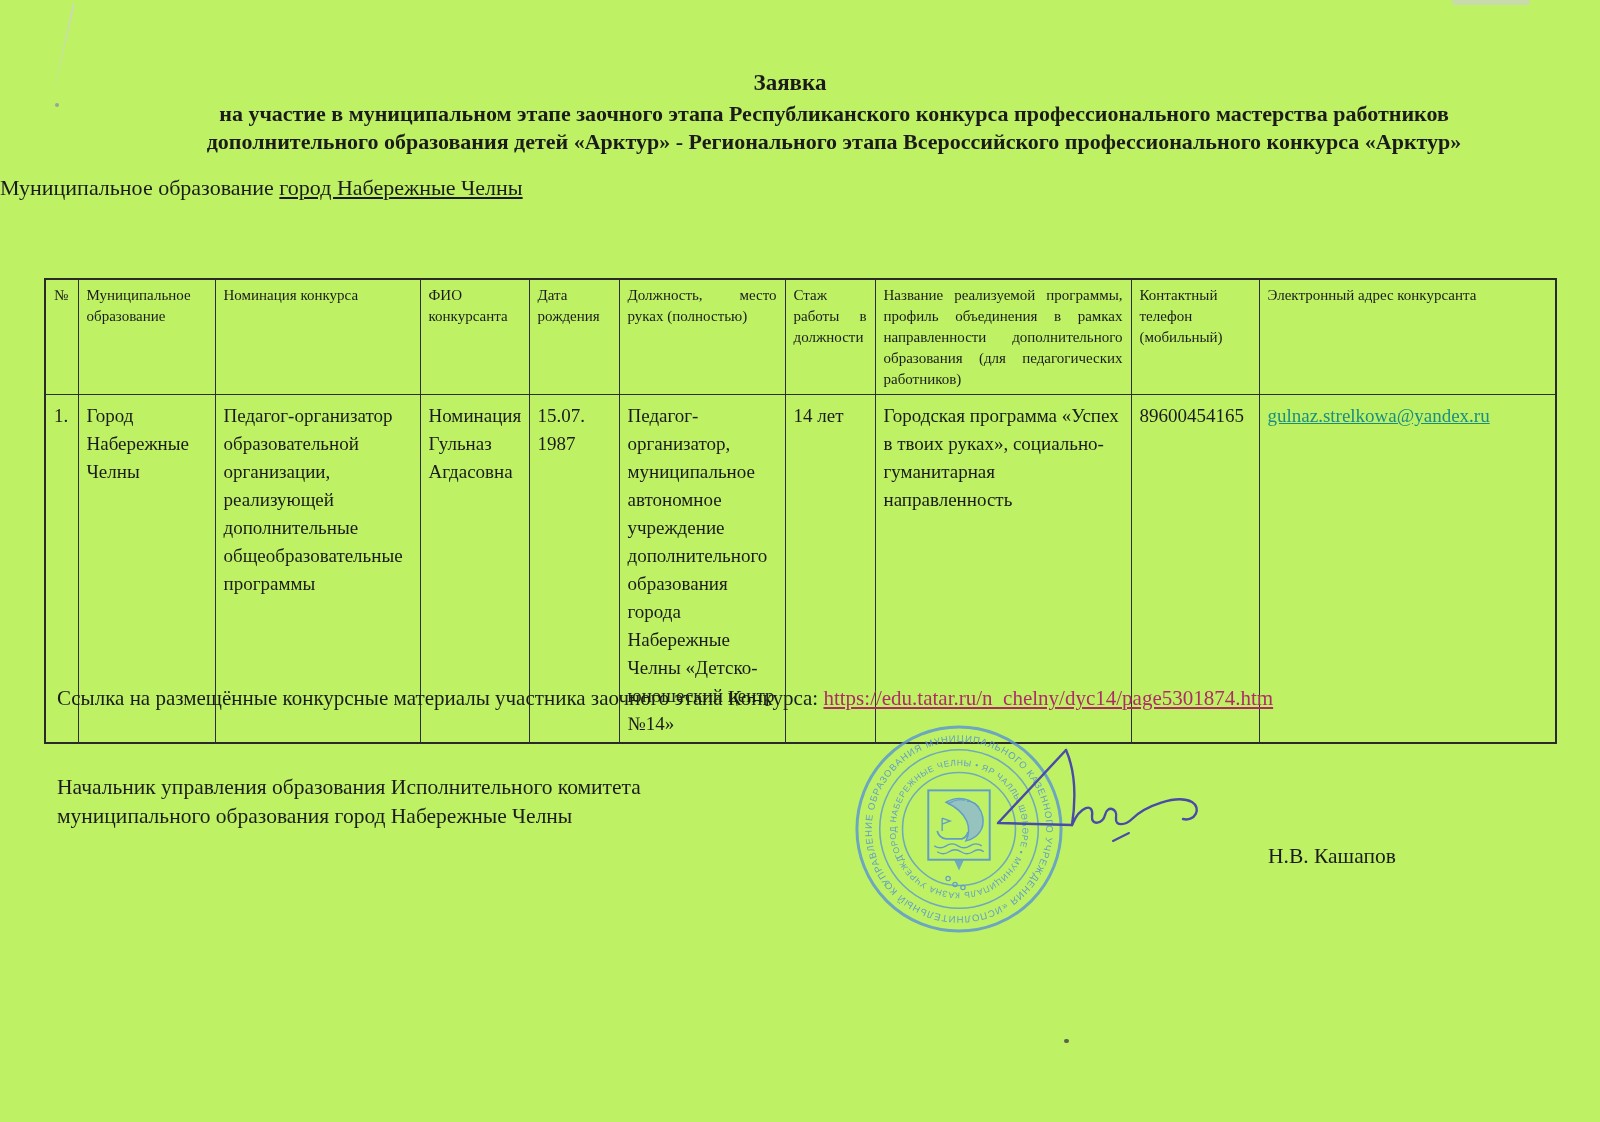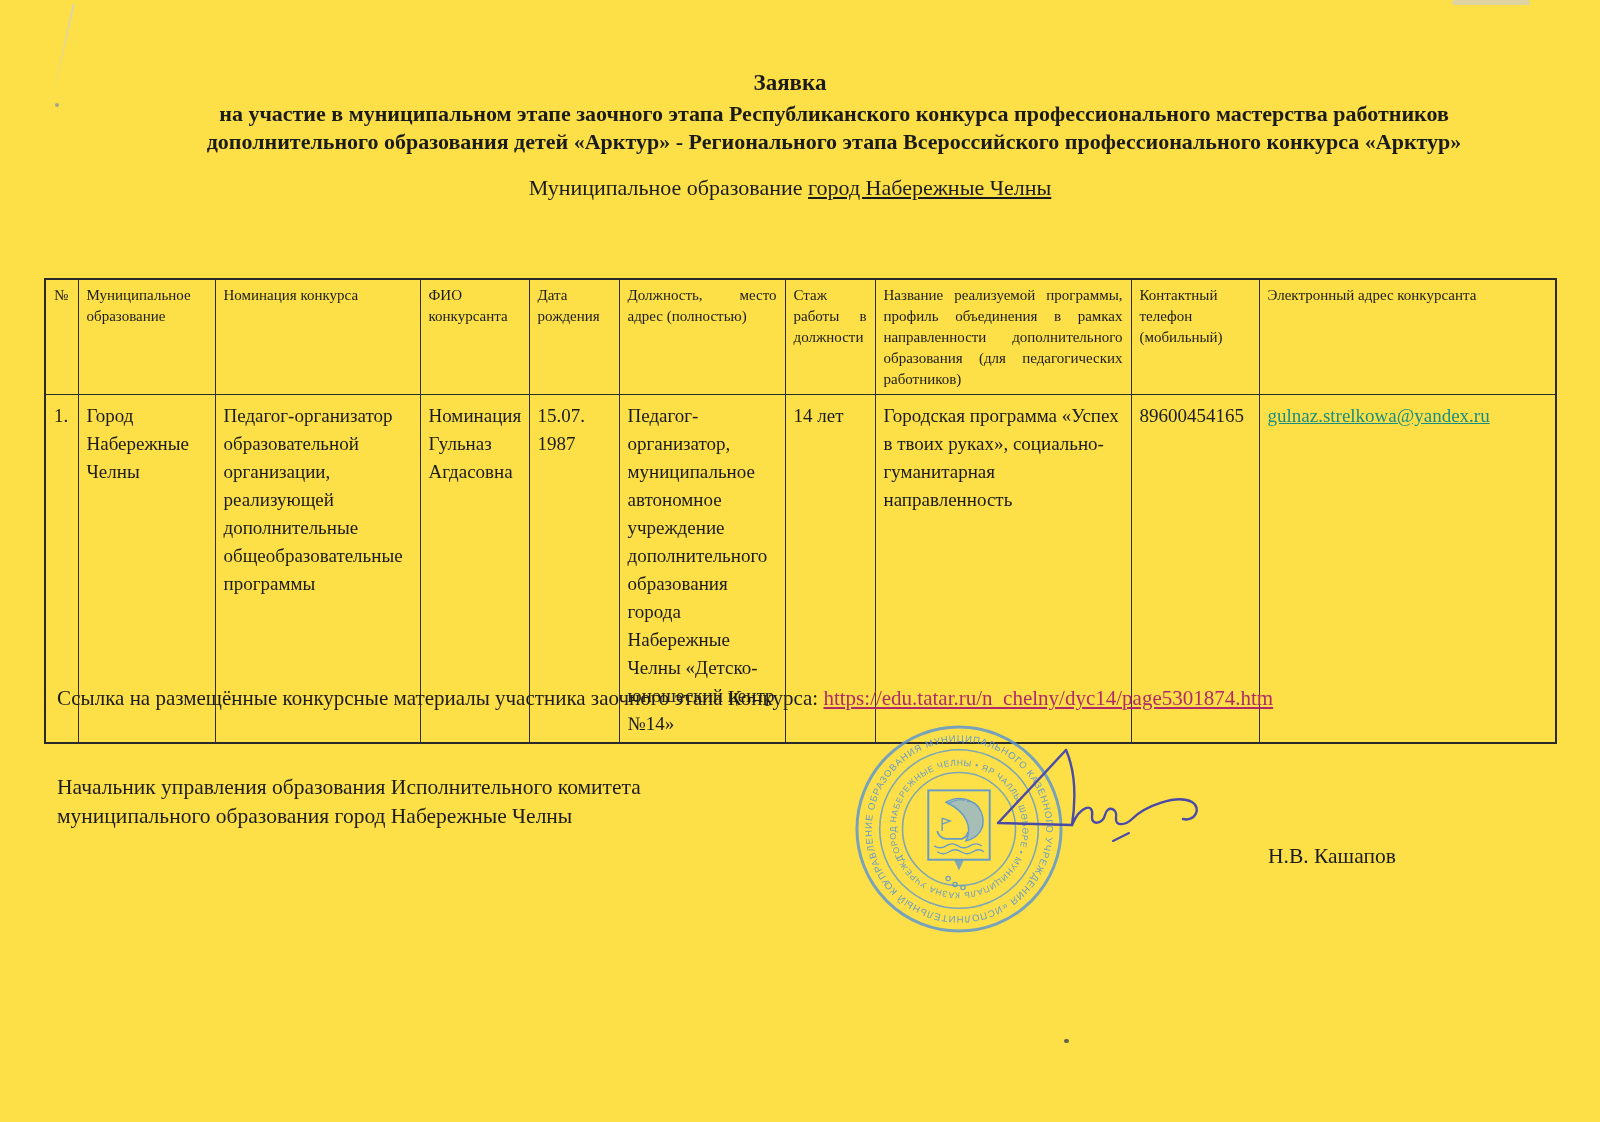--- a/index.html
+++ b/index.html
@@ -1,35 +1,35 @@
 <!DOCTYPE html>
 <html><head>
 <meta charset="utf-8">
 <style>
   html,body{margin:0;padding:0;background:#e8e8e8;}
   .page{
     position:relative;
     width:1600px;height:1122px;
-    background:#fde047;
+    background:#bef264;
     overflow:hidden;
     font-family:"Liberation Serif","DejaVu Serif",serif;
     color:#1b1b1b;
   }
   
   .crease{position:absolute;left:62px;top:3px;width:2px;height:96px;
     background:linear-gradient(#cfd0d6,rgba(220,220,225,0));transform:rotate(13deg);opacity:.75;}
   .smudge-top{position:absolute;left:1452px;top:0;width:78px;height:5px;background:#cdced3;opacity:.65;border-radius:3px;}
   .speck1{position:absolute;left:55px;top:103px;width:4px;height:4px;background:#8d93a0;border-radius:50%;opacity:.8;}
   .speck2{position:absolute;left:1064px;top:1039px;width:5px;height:4px;background:#4a4a4a;border-radius:2px;opacity:.85;}
 
   .title{position:absolute;top:70px;left:0;width:1580px;text-align:center;
     font-size:23px;font-weight:bold;}
   .subtitle{position:absolute;top:100px;left:0;width:1580px;text-align:center;
     font-size:22px;font-weight:bold;line-height:28px;margin-left:44px;}
-  .municipality{position:absolute;top:175px;left:0;width:1580px;text-align:center;font-size:22px;}
+  .municipality{position:absolute;top:175px;left:0;width:1580px;font-size:22px;}
   .municipality .uline{text-decoration:underline;}
   .nomination{position:absolute;top:227px;left:55px;width:1500px;font-size:22.5px;font-weight:bold;}
 
   table.app{
     position:absolute;left:44px;top:278px;width:1513px;
     border-collapse:collapse;table-layout:fixed;
   }
   table.app,table.app td{border:1px solid #2e2e2e;}
   table.app{border:2px solid #2a2a2a;}
   table.app td{vertical-align:top;padding:4px 8px 4px 8px;overflow:hidden;}
@@ -79,21 +79,21 @@
         <col style="width:128px">
         <col>
     </colgroup>
     <tbody>
       <tr class="hdr">
         <td>№</td>
         <td>Муниципальное образование</td>
         <td>Номинация конкурса</td>
         <td>ФИО конкурсанта</td>
         <td>Дата рождения</td>
-        <td class="just">Должность, место адрес (полностью)</td>
+        <td class="just">Должность, место руках (полностью)</td>
         <td class="just">Стаж работы в должности</td>
         <td class="just">Название реализуемой программы, профиль объединения в рамках направленности дополнительного образования (для педагогических работников)</td>
         <td>Контактный телефон (мобильный)</td>
         <td>Электронный адрес конкурсанта</td>
       </tr>
       <tr class="data">
         <td class="numcell">1.</td>
         <td>Город Набережные Челны</td>
         <td>Педагог-организатор образовательной организации, реализующей дополнительные общеобразовательные программы</td>
         <td>Номинация Гульназ Агдасовна</td>

